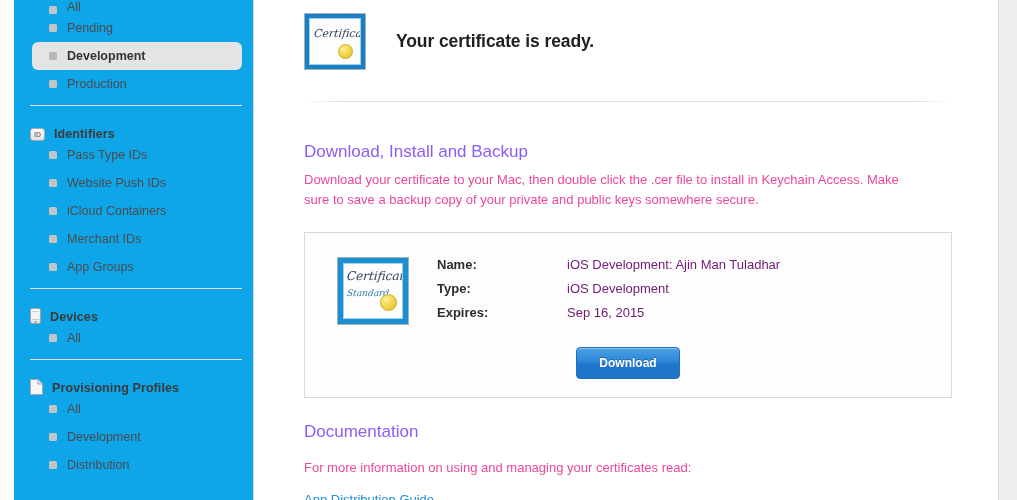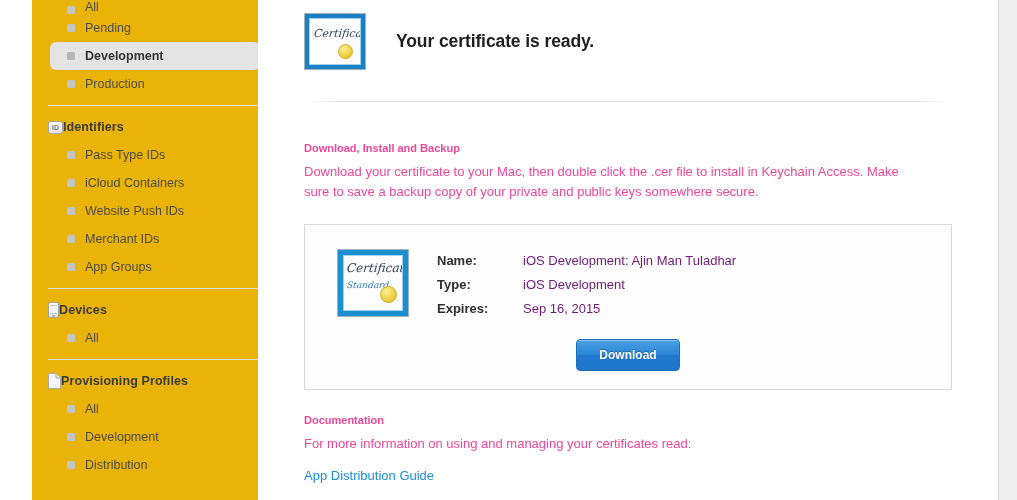--- a/index.html
+++ b/index.html
@@ -19,32 +19,33 @@
 
   
   .left-gutter {
     position: absolute; left: 0; top: 0;
     width: 17px; height: 500px;
     background: #ffffff;
   }
 
   
   .sidebar {
-    position: absolute; left: 32px; top: 0;
+    position: absolute; left: 14px; top: 0;
     width: 240px; height: 500px;
-    background: #eab308;
+    background: #0ea5e9;
     border-right: 1px solid #d8d8d8;
     overflow: hidden;
   }
   .sb-inner { position: relative; padding-top: 0; }
 
   .sb-group-header {
-    display: flex; align-items: center;
+    display: flex; align-items: flex-end;
     height: 28px;
     padding-left: 16px;
+    gap: 9px;
   }
   .sb-group-label {
     font-size: 12.5px;
     font-weight: bold;
     color: #3b3b3b;
     letter-spacing: 0.1px;
   }
 
   .sb-item {
     position: relative;
@@ -176,23 +177,23 @@
     border: 1px solid #cfae21;
   }
 
   .hr-soft {
     height: 1px;
     margin: 31px 0 0 0;
     background: linear-gradient(90deg, rgba(223,223,223,0) 0%, #dfdfdf 6%, #dfdfdf 94%, rgba(223,223,223,0) 100%);
   }
 
   .section-title {
-    font-size: 11px;
-    font-weight: bold;
-    color: #ec4899;
+    font-size: 17px;
+    font-weight: normal;
+    color: #8b5cf6;
   }
   .section-body {
     font-size: 13px;
     color: #ec4899;
     line-height: 1.52;
   }
 
   .block-download { padding-top: 40px; }
   .block-download .section-body { margin-top: 8px; max-width: 620px; }
 
@@ -210,22 +211,23 @@
   }
   .cert-big-wrap {
     padding-left: 12px;
     padding-top: 2px;
   }
   .cert-fields {
     padding-top: 2px;
   }
   .field-row {
     display: flex;
-    align-items: center;
+    align-items: flex-start;
     height: 24px;
+    gap: 44px;
   }
   .field-label {
     width: 86px;
     font-size: 13px;
     font-weight: bold;
     color: #2e2e2e;
     flex: 0 0 auto;
   }
   .field-value {
     font-size: 13px;
@@ -246,21 +248,21 @@
     background: linear-gradient(180deg, #4da2e6 0%, #2b85d6 48%, #1f76cb 52%, #1f76cb 100%);
     color: #ffffff;
     font-size: 12px;
     font-weight: bold;
     text-shadow: 0 -1px 0 rgba(0,0,0,0.28);
     box-shadow: inset 0 1px 0 rgba(255,255,255,0.35);
     cursor: pointer;
   }
 
   .block-docs { padding-top: 24px; }
-  .block-docs .section-body { margin-top: 8px; }
+  .block-docs .section-body { margin-top: 16px; }
   .doc-link {
     display: inline-block;
     margin-top: 15px;
     font-size: 13px;
     color: #1a8cd8;
     text-decoration: none;
     cursor: pointer;
   }
 
   
@@ -300,25 +302,25 @@
         <div class="sb-group-header">
           <span class="icon-id">ID</span>
           <span class="sb-group-label">Identifiers</span>
         </div>
         <div class="sb-item">
           <span class="sb-bullet"></span>
           <span class="sb-item-label">Pass Type IDs</span>
         </div>
         <div class="sb-item">
           <span class="sb-bullet"></span>
+          <span class="sb-item-label">Website Push IDs</span>
+        </div>
+        <div class="sb-item">
+          <span class="sb-bullet"></span>
           <span class="sb-item-label">iCloud Containers</span>
-        </div>
-        <div class="sb-item">
-          <span class="sb-bullet"></span>
-          <span class="sb-item-label">Website Push IDs</span>
         </div>
         <div class="sb-item">
           <span class="sb-bullet"></span>
           <span class="sb-item-label">Merchant IDs</span>
         </div>
         <div class="sb-item">
           <span class="sb-bullet"></span>
           <span class="sb-item-label">App Groups</span>
         </div>
         <div class="sb-divider"></div>

